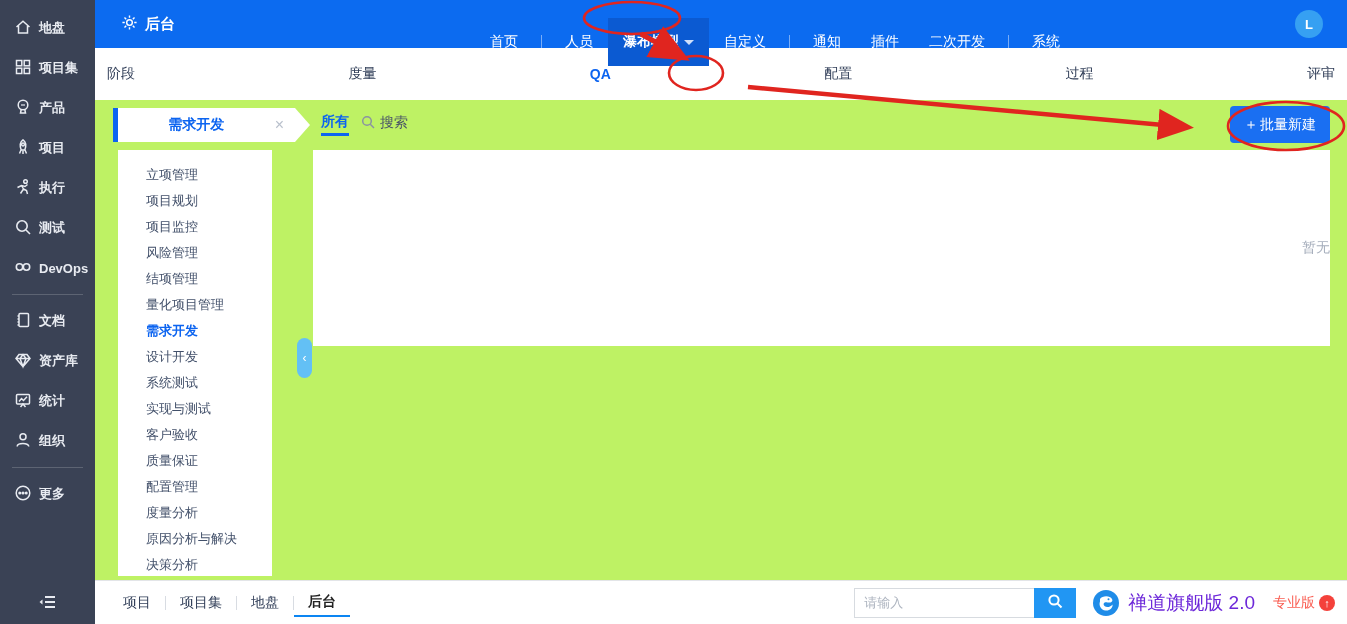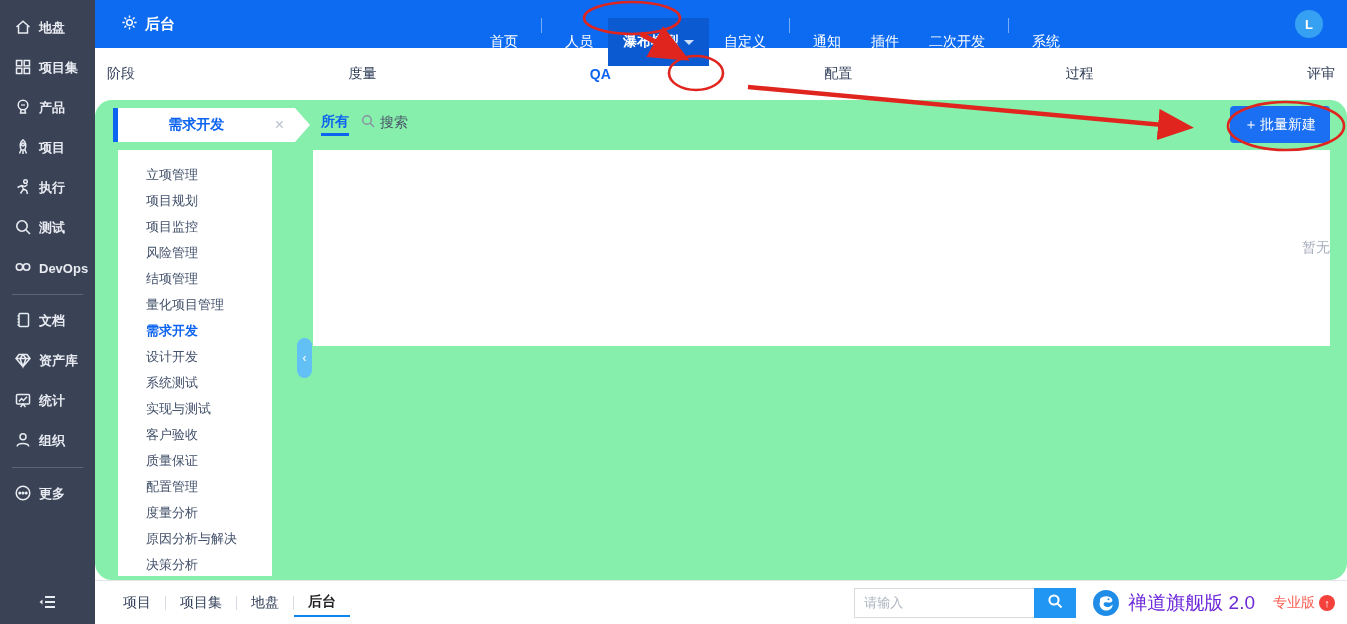--- a/index.html
+++ b/index.html
@@ -14,62 +14,62 @@
   .side-item svg { flex:0 0 auto; }
   .side-divider { height:1px; background:rgba(255,255,255,.18); margin:6px 12px; }
   .side-collapse { position:absolute; left:0; bottom:8px; width:95px; height:28px;
     display:flex; align-items:center; justify-content:center; cursor:pointer; }
 
   
   .topbar { position:absolute; left:95px; top:0; right:0; height:48px;
     background:#0c6bf0; color:#fff; display:flex; align-items:center; z-index:4; }
   .tb-brand { display:flex; align-items:center; gap:7px; margin-left:26px;
     font-size:15px; font-weight:bold; }
-  .tb-nav { display:flex; margin-left:300px;margin-top:36px; }
+  .tb-nav { display:flex; align-items:center; margin-left:300px;margin-top:36px; }
   .tb-item { font-size:14px; padding:0 15px; height:48px; display:flex;
     align-items:center; cursor:pointer; white-space:nowrap; }
   .tb-item.active { background:#0b5ad2; font-weight:bold; }
   .caret-down { width:0; height:0; border-left:5px solid transparent;
     border-right:5px solid transparent; border-top:5px solid #cfe0fb; margin-left:5px; }
   .tb-divider { width:1px; height:15px; background:rgba(255,255,255,.45); margin:0 8px; }
   .avatar { position:absolute; right:24px; top:10px; width:28px; height:28px;
     border-radius:50%; background:#36a0f2; color:#fff; font-size:13px; font-weight:bold;
     display:flex; align-items:center; justify-content:center; cursor:pointer; }
 
   
   .subnav { position:absolute; left:95px; top:48px; right:0; height:52px;
     background:#fff; display:flex; align-items:center; justify-content:space-between;
     gap:14px; z-index:3; }
   .sn-item { font-size:14px; color:#33405a; padding:6px 12px; cursor:pointer; }
   .sn-item.active { color:#0c64f0; font-weight:bold; }
 
   
   .main { position:absolute; left:95px; top:100px; right:0; bottom:44px;
-    background:#86efac;border-radius:17px; }
+    background:#bef264; }
 
   .header-tab { position:absolute; left:18px; top:8px; width:197px; height:34px;
     background:#fff; display:flex; align-items:center;
     clip-path:polygon(0 0,182px 0,197px 17px,182px 34px,0 34px);
     cursor:pointer; }
   .header-tab .bar { width:5px; height:34px; background:#0c64f0; }
   .header-tab .ttl { flex:1; text-align:center; color:#0c64f0; font-weight:bold; font-size:14px; }
   .header-tab .close { color:#b9c0cc; font-size:16px; margin-right:26px; cursor:pointer; }
 
   .list-panel { position:absolute; left:23px; top:50px; width:154px; bottom:4px;
     background:#fff; padding:12px 0 0 28px; overflow:hidden; }
   .list-item { font-size:13px; color:#42506a; height:26px; line-height:26px; cursor:pointer; }
   .list-item.active { color:#0c64f0; font-weight:bold; }
 
   .pill { position:absolute; left:202px; top:238px; width:15px; height:40px;
     background:#63c0f5; border-radius:8px; color:#fff; font-size:12px;
     display:flex; align-items:center; justify-content:center; cursor:pointer; }
 
   .tab-all { position:absolute; left:226px; top:13px; font-size:14px; font-weight:bold;
     color:#0c64f0; padding-bottom:2px; border-bottom:3px solid #0c64f0; cursor:pointer; }
-  .mini-search { position:absolute; left:266px; top:14px; display:flex; align-items:flex-start;
+  .mini-search { position:absolute; left:266px; top:14px; display:flex; align-items:flex-end;
     gap:5px; color:#4a5568; font-size:14px; cursor:pointer; }
   .bulk-btn { position:absolute; right:17px; top:6px; height:37px; padding:0 14px;
     background:#1a6ff2; border:none; border-radius:4px; color:#fff; font-size:14px;
     display:flex; align-items:center; gap:2px; cursor:pointer;
     font-family:"Liberation Sans","DejaVu Sans",sans-serif; }
 
   .content { position:absolute; left:218px; top:50px; right:17px; height:196px;
     background:#fff; display:flex; align-items:center; justify-content:flex-end; }
   .empty-text { color:#a6aebc; font-size:14px; }
 

